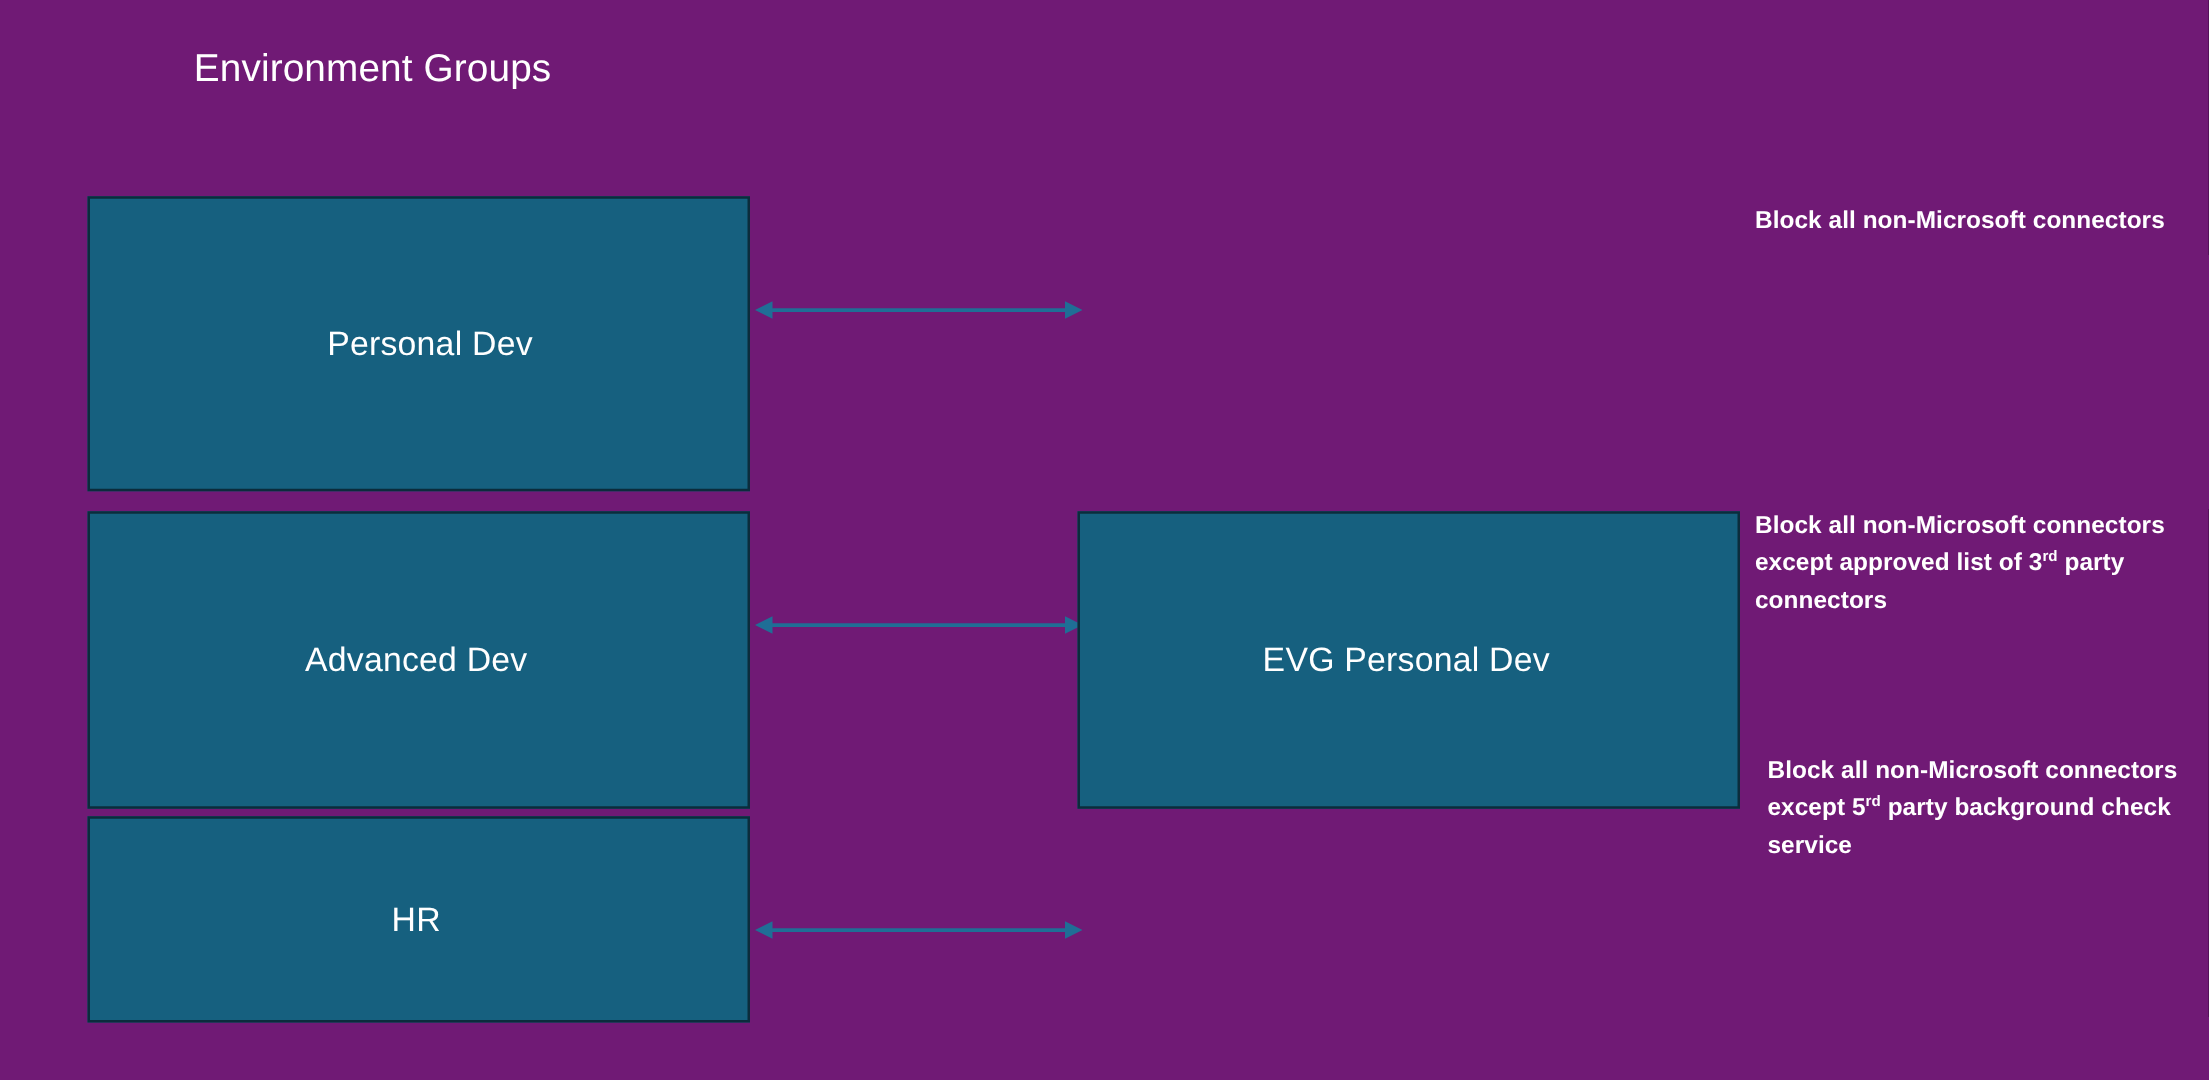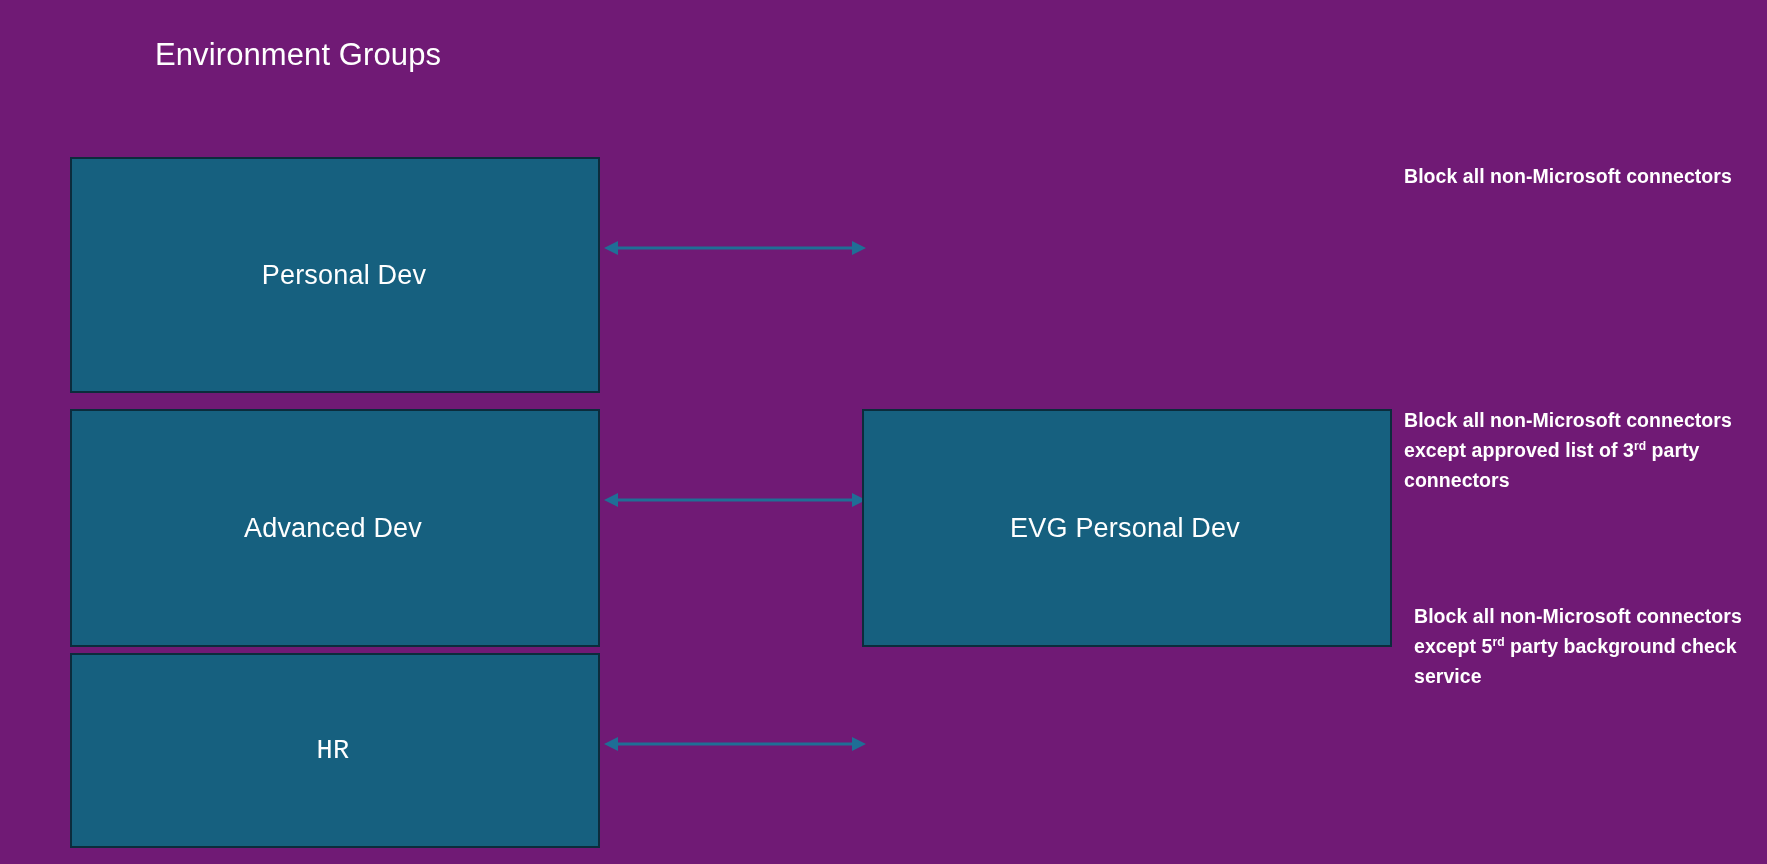--- a/index.html
+++ b/index.html
@@ -58,21 +58,21 @@
     letter-spacing: 0.2px;
   }
 
   
   .col-left  { left: 70px;  width: 530px; }
   
   .col-right { left: 862px; width: 530px; }
 
   .row-1 { top: 157px; height: 236px; padding-left: 18px; }
   .row-2 { top: 409px; height: 238px; justify-content: center; }
-  .row-3 { top: 653px; height: 195px; font-family: Liberation Mono, monospace; }
+  .row-3 { top: 653px; height: 165px; }
 
   
   .label-shift-left { transform: translateX(-2px); }
 
   
   .connector {
     position: absolute;
     left: 604px;
     width: 262px;
     height: 22px;

